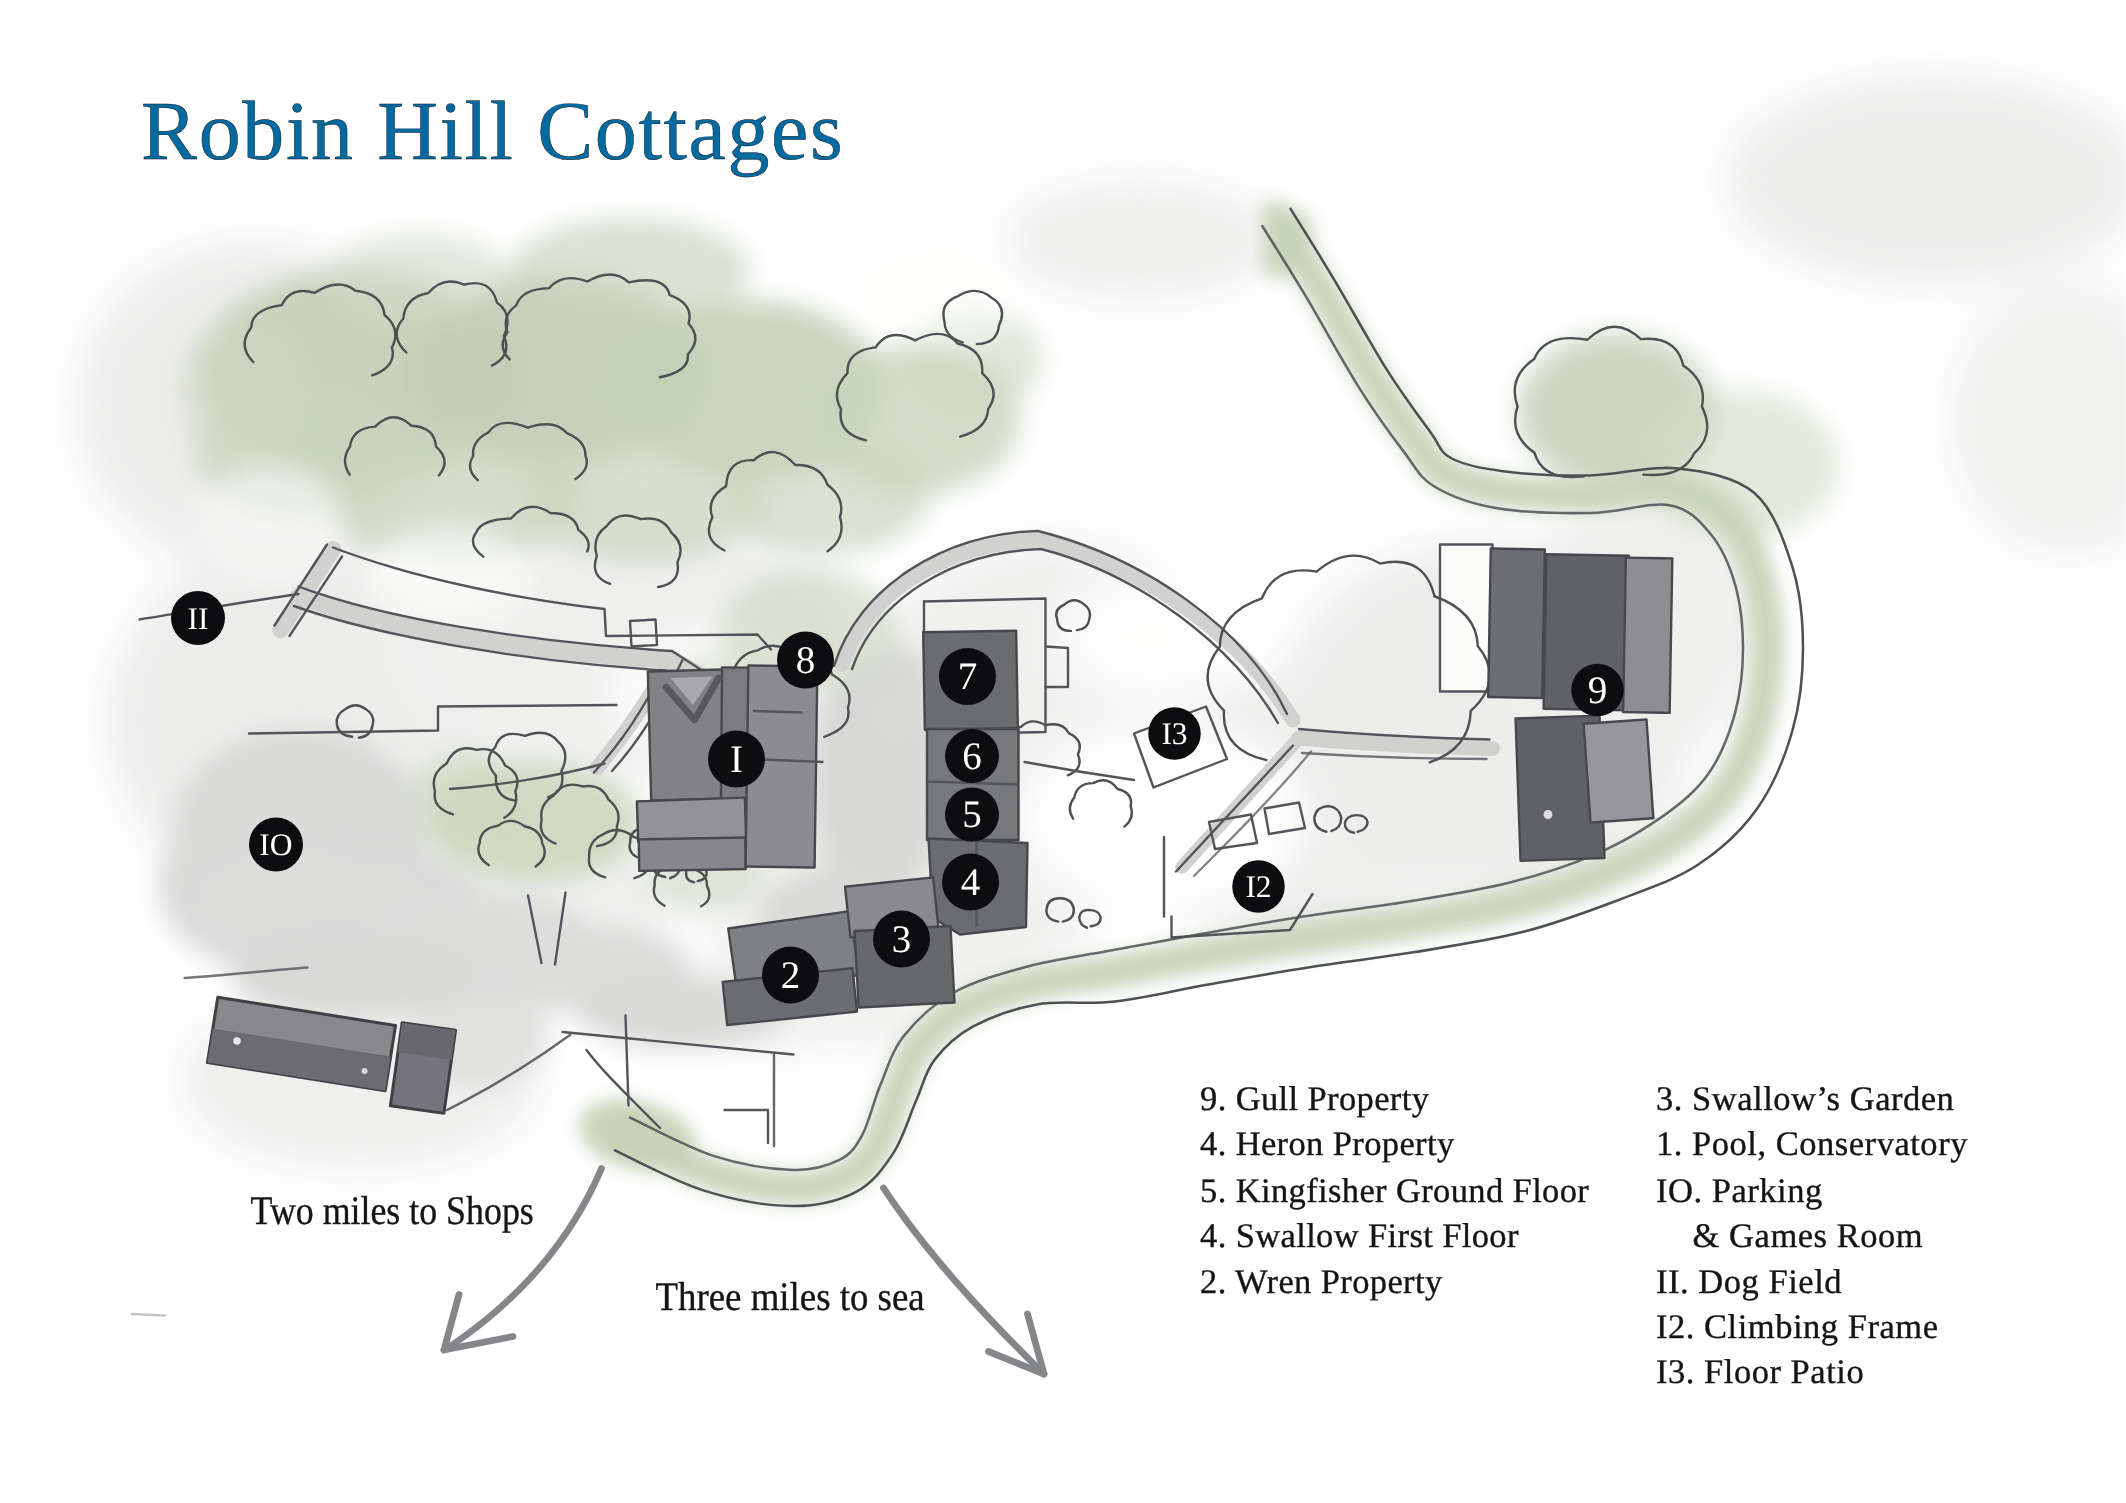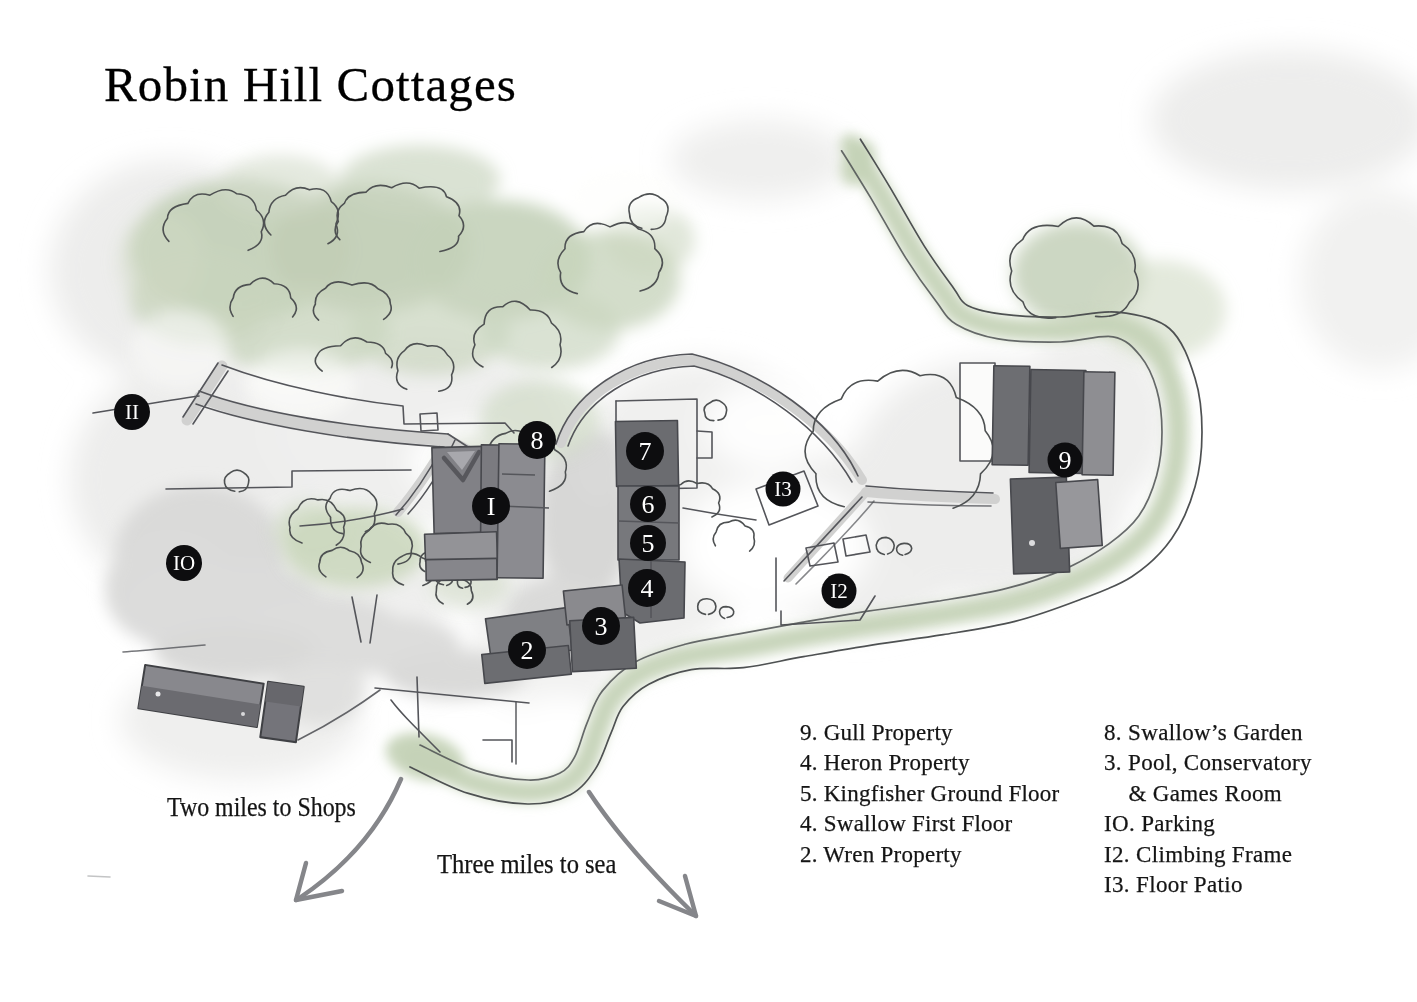--- a/index.html
+++ b/index.html
@@ -325,34 +325,35 @@
       <circle cx="839" cy="591" r="17.5" fill="#0d0d0f"></circle>
       <text x="839" y="591" fill="#fff" font-size="21" font-family="Liberation Serif,serif" text-anchor="middle" dominant-baseline="central">I2</text>
     </g>
 
 <g>
       <circle cx="783" cy="489" r="17.5" fill="#0d0d0f"></circle>
       <text x="783" y="489" fill="#fff" font-size="21" font-family="Liberation Serif,serif" text-anchor="middle" dominant-baseline="central">I3</text>
     </g>
 </svg>
 
-<div class="abs" style="left:104px;top:56px;font-size:49px;color:#000000;letter-spacing:1.1px;-webkit-text-stroke:0.3px #0c0c0c">Robin Hill Cottages</div>
+<div class="abs" style="left:94px;top:56px;font-size:56px;color:#0369a1;letter-spacing:1.1px;-webkit-text-stroke:0.3px #0c0c0c">Robin Hill Cottages</div>
 
 <div class="abs" style="left:800px;top:718px;font-size:23px;line-height:30.4px;letter-spacing:0.25px;-webkit-text-stroke:0.25px #1a1a1a">
 <div>9. Gull Property</div>
 <div>4. Heron Property</div>
 <div>5. Kingfisher Ground Floor</div>
 <div>4. Swallow First Floor</div>
 <div>2. Wren Property</div>
 </div>
 
 <div class="abs" style="left:1104px;top:718px;font-size:23px;line-height:30.4px;letter-spacing:0.35px;-webkit-text-stroke:0.25px #1a1a1a">
-<div>8. Swallow’s Garden</div>
-<div>3. Pool, Conservatory</div>
+<div>3. Swallow’s Garden</div>
+<div>1. Pool, Conservatory</div>
+<div>IO. Parking</div>
 <div>&nbsp;&nbsp;&nbsp;&nbsp;&amp; Games Room</div>
-<div>IO. Parking</div>
+<div>II. Dog Field</div>
 <div>I2. Climbing Frame</div>
 <div>I3. Floor Patio</div>
 </div>
 
 <div class="abs" style="left:167px;top:792px;font-size:27px;transform:scale(0.885,1);transform-origin:0 0;-webkit-text-stroke:0.25px #1a1a1a">Two miles to Shops</div>
 
 <div class="abs" style="left:437px;top:849px;font-size:27px;transform:scale(0.91,1);transform-origin:0 0;-webkit-text-stroke:0.25px #1a1a1a">Three miles to sea</div>
 
 </body></html>

